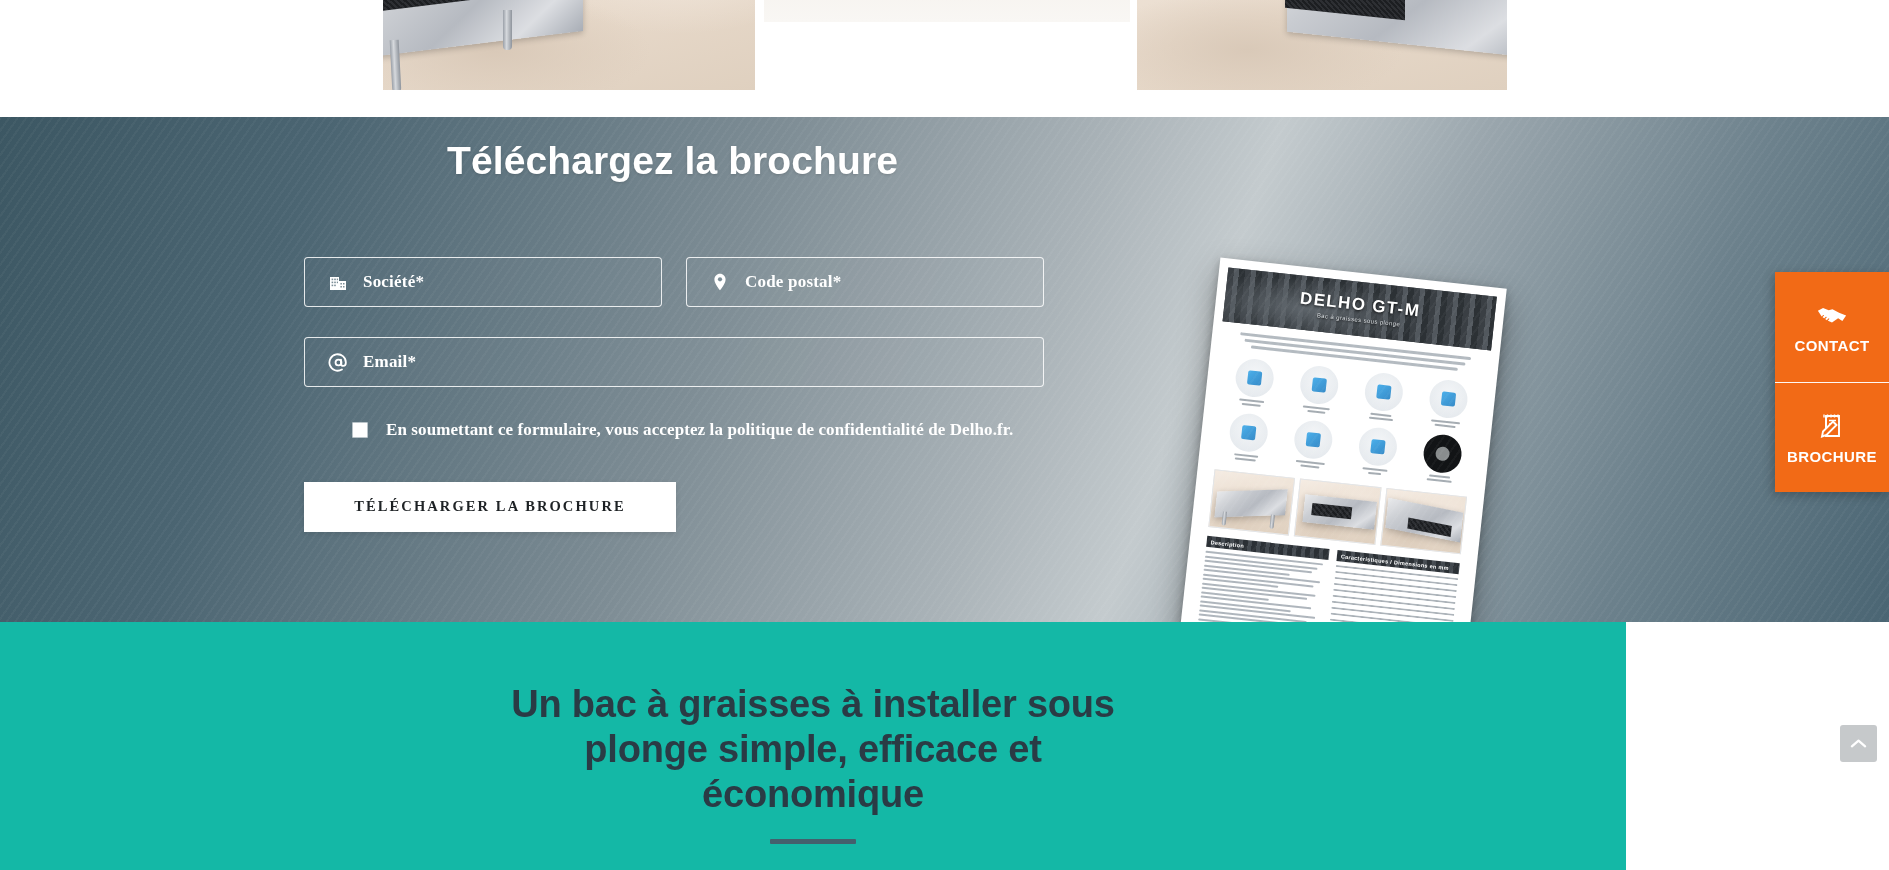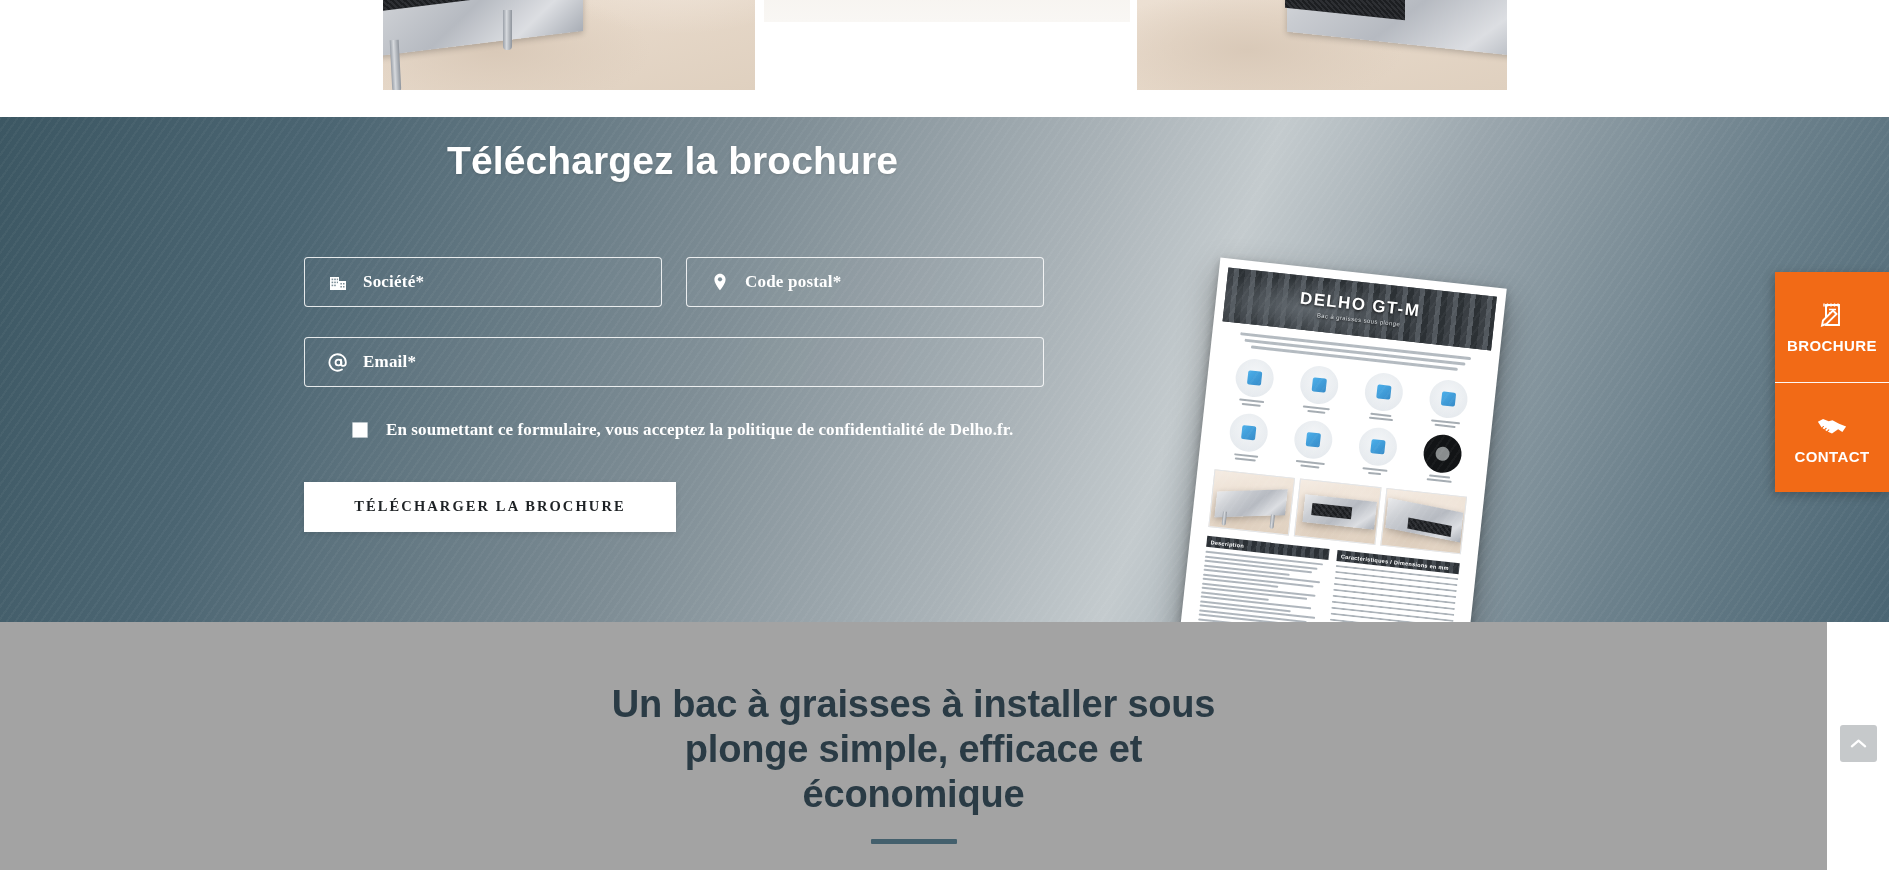--- a/index.html
+++ b/index.html
@@ -237,22 +237,22 @@
   }
   .side-tab + .side-tab { border-top: 1px solid rgba(255,255,255,.95); }
   .side-tab .st-icon { height:30px; display:flex; align-items:center; justify-content:center; }
   .side-tab .st-label {
     font-size: 15px; font-weight: 800; letter-spacing: .4px; line-height: 1.05;
     white-space: pre-line;
   }
 
   
   .below {
-    position: absolute; top: 622px; left: 0; width: 1827px; height: 248px;
-    background: #a3a3a3;
+    position: absolute; top: 622px; left: 0; width: 1626px; height: 248px;
+    background: #14b8a6;
   }
   .below-title {
     width: 640px; margin: 60px auto 0;
     text-align: center;
     color: #2a3b45;
     font-size: 38px;
     font-weight: 700;
     line-height: 1.18;
     letter-spacing: -.2px;
   }
@@ -517,42 +517,42 @@
         </div>
 
       </div>
     </div>
   </div>
 
   <div class="side-tabs">
 
     <div class="side-tab">
       <span class="st-icon">
+        <svg width="32" height="26" viewBox="0 0 34 26" fill="#ffffff">
+          <path d="M2 8.5l5.5-3 6 2.5 4-1 7 3.5 7.5 3-4 6-4.5-3-6.5 4.5-5.5-2.5-5.5-4z"></path>
+          <path d="M8 13.5c-1.2 1-2 2-2.6 3.2M10.8 15.4c-1.2 1-2 2-2.6 3.2M13.6 17c-1 .9-1.7 1.8-2.2 2.8" stroke="#f26a16" stroke-width="1.1" fill="none" stroke-linecap="round"></path>
+        </svg>
+      </span>
+      <span class="st-label">CONTACT</span>
+    </div>
+
+    <div class="side-tab">
+      <span class="st-icon">
         <svg width="30" height="30" viewBox="0 0 30 30" fill="none" stroke="#ffffff" stroke-width="1.9">
           <path d="M9 5h13v20H9z" fill="none"></path>
           <path d="M9 5v20"></path>
           <path d="M12 9.5h7M12 13h7M12 16.5h5" stroke-width="1.5"></path>
           <path d="M7 3.5v3M10.5 3.5v3M14 3.5v3M17.5 3.5v3M21 3.5v3" stroke-width="1.4"></path>
           <path d="M6 20.5l10-10 3.5 3.5-10 10L5 25.5z" fill="#f26a16"></path>
           <path d="M16 10.5l3.5 3.5" stroke-width="1.5"></path>
         </svg>
       </span>
       <span class="st-label">BROCHURE</span>
     </div>
 
-    <div class="side-tab">
-      <span class="st-icon">
-        <svg width="32" height="26" viewBox="0 0 34 26" fill="#ffffff">
-          <path d="M2 8.5l5.5-3 6 2.5 4-1 7 3.5 7.5 3-4 6-4.5-3-6.5 4.5-5.5-2.5-5.5-4z"></path>
-          <path d="M8 13.5c-1.2 1-2 2-2.6 3.2M10.8 15.4c-1.2 1-2 2-2.6 3.2M13.6 17c-1 .9-1.7 1.8-2.2 2.8" stroke="#f26a16" stroke-width="1.1" fill="none" stroke-linecap="round"></path>
-        </svg>
-      </span>
-      <span class="st-label">CONTACT</span>
-    </div>
-
   </div>
 
   <div class="below">
     <h2 class="below-title">Un bac à graisses à installer sous plonge simple, efficace et économique</h2>
     <div class="below-divider"></div>
 
   </div>
 
   <div class="scroll-top">
     <span>

